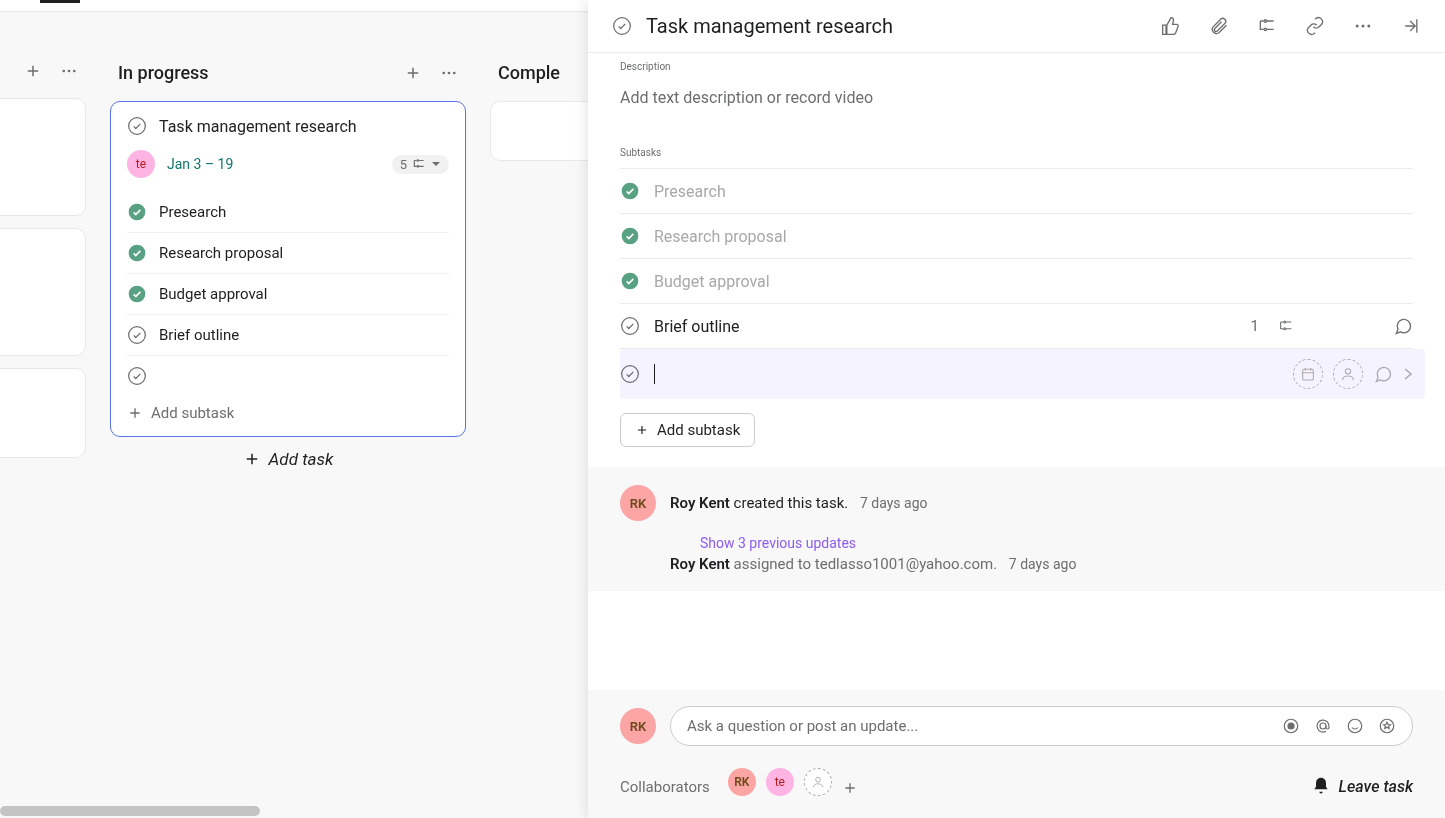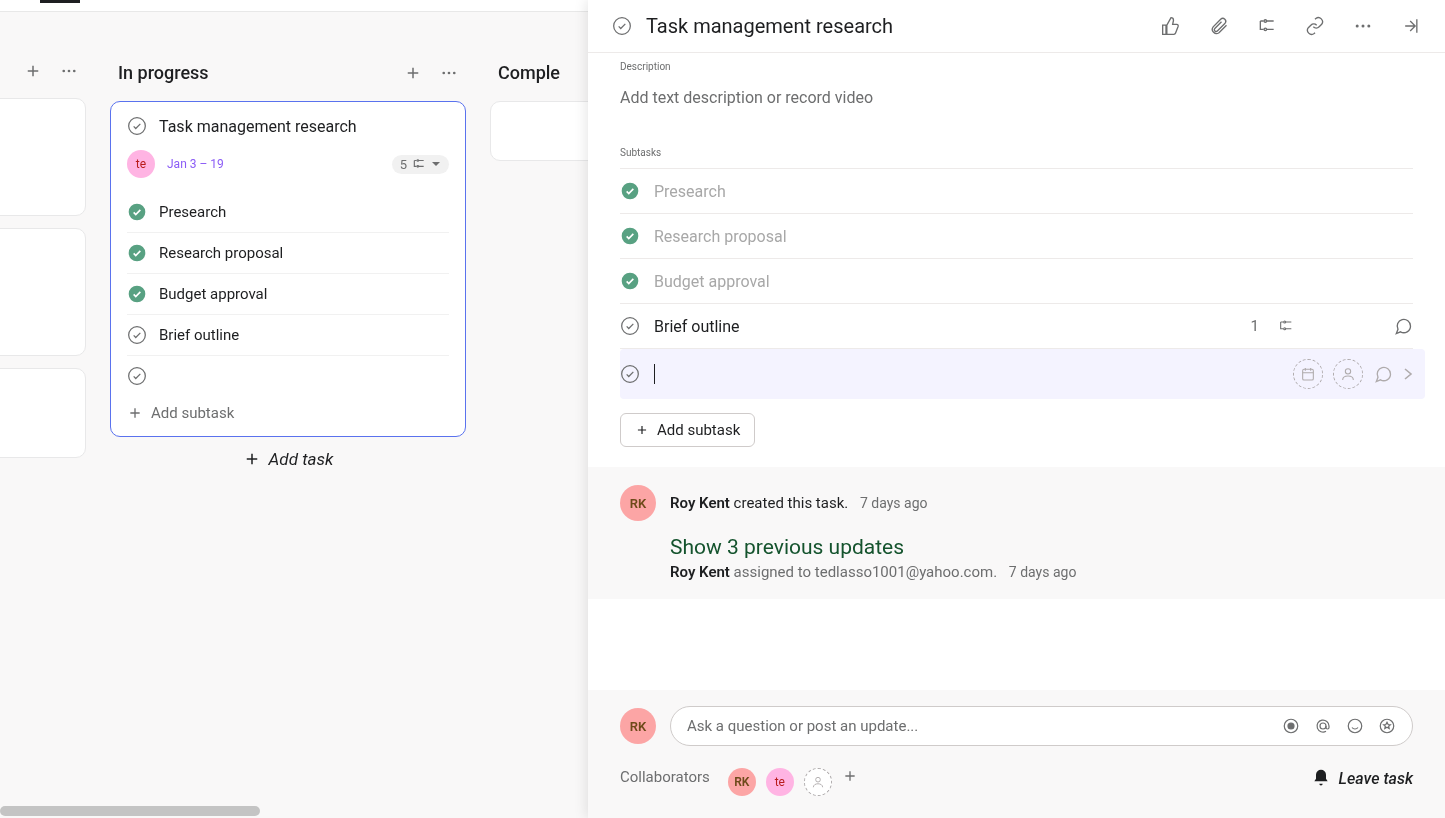--- a/index.html
+++ b/index.html
@@ -19,21 +19,21 @@
 
 .card { background: #fff; border: 1px solid #e8e8e9; border-radius: 10px; padding: 14px 16px; margin-bottom: 12px; }
 .card.selected { border: 1.5px solid #5a72ee; }
 .card-row1 { display: flex; align-items: center; gap: 12px; }
 .card-title { font-size: 16px; color: #1e1f21; }
 .card-meta { display: flex; align-items: center; margin-top: 14px; gap: 12px; }
 .avatar { width: 28px; height: 28px; border-radius: 50%; display: flex; align-items: center; justify-content: center; font-size: 12px; color: #b91c1c; }
 .avatar.pink { background: #ffb4e3; }
 .avatar.gold { background: #fca5a5; color: #6e4a1a; font-weight: 600; }
 .avatar.dashed { border: 1.5px dashed #afabac; background: #fff; color: #afabac; }
-.date-lbl { font-size: 12px; color: #8b5cf6; }
+.date-lbl { font-size: 14px; color: #0f766e; }
 .sub-badge { margin-left: auto; background: #f1f1f1; border-radius: 10px; padding: 2px 8px; font-size: 13px; color: #6d6e6f; display: flex; align-items: center; gap: 4px; }
 
 .sub-list { margin-top: 14px; }
 .sub-item { display: flex; align-items: center; gap: 12px; padding: 10px 0; border-bottom: 1px solid #f1f1f1; }
 .sub-item:last-of-type { border-bottom: none; }
 .sub-txt { font-size: 15px; color: #1e1f21; }
 .add-sub-card { display: flex; align-items: center; gap: 8px; margin-top: 8px; color: #6d6e6f; font-size: 15px; cursor: pointer; }
 
 .add-task-btn { display: flex; align-items: center; justify-content: center; gap: 8px; font-size: 17px; color: #1e1f21; margin-top: 10px; cursor: pointer; font-style: italic; }
 
@@ -62,31 +62,31 @@
 .dp-sub-new .right-icons { margin-left: auto; display: flex; align-items: center; gap: 10px; color: #afabac; }
 .circle-dashed { width: 30px; height: 30px; border: 1.5px dashed #afabac; border-radius: 50%; display: flex; align-items: center; justify-content: center; }
 .add-sub-btn { display: inline-flex; align-items: center; gap: 8px; border: 1px solid #cfcbca; border-radius: 6px; padding: 7px 14px; font-size: 15px; color: #1e1f21; cursor: pointer; margin-top: 14px; }
 
 .activity { background: #f9f8f8; padding: 18px 32px; }
 .act-row { display: flex; align-items: center; gap: 14px; }
 .act-main { font-size: 15px; }
 .act-name { font-weight: 600; }
 .act-time { color: #6d6e6f; font-size: 14px; margin-left: 8px; }
 .act-sub { margin-left: 50px; margin-top: 14px; }
-.act-link { color: #14532d; font-size: 21px; cursor: pointer; }
+.act-link { color: #8b5cf6; font-size: 14px; cursor: pointer; margin-left: 30px; }
 .act-assigned { font-size: 15px; margin-top: 4px; color: #1e1f21; }
 .act-assigned .light { color: #6d6e6f; }
 
 .dp-footer { background: #f9f8f8; padding: 16px 32px 22px; }
 .comment-row { display: flex; align-items: center; gap: 14px; }
 .comment-box { flex: 1; background: #fff; border: 1px solid #cfcbca; border-radius: 20px; padding: 10px 16px; display: flex; align-items: center; }
 .comment-ph { color: #6d6e6f; font-size: 15px; flex: 1; }
 .comment-icons { display: flex; gap: 14px; color: #6d6e6f; }
 .comment-icons svg { width: 18px; height: 18px; }
-.collab-row { display: flex; align-items: flex-start; gap: 10px; margin-top: 22px; }
+.collab-row { display: flex; align-items: flex-end; gap: 10px; margin-top: 22px; }
 .collab-lbl { font-size: 15px; color: #6d6e6f; margin-right: 8px; }
 .leave-btn { margin-left: auto; display: flex; align-items: center; gap: 8px; font-size: 16px; font-weight: 500; cursor: pointer; font-style: italic; }
 
 .scrollbar-track { position: absolute; bottom: 0; left: 0; width: 260px; height: 12px; background: transparent; }
 .scrollbar-thumb { width: 260px; height: 10px; background: #c4c4c4; border-radius: 5px; }
 </style>
 </head>
 <body>
 
 <div class="top-bar">

